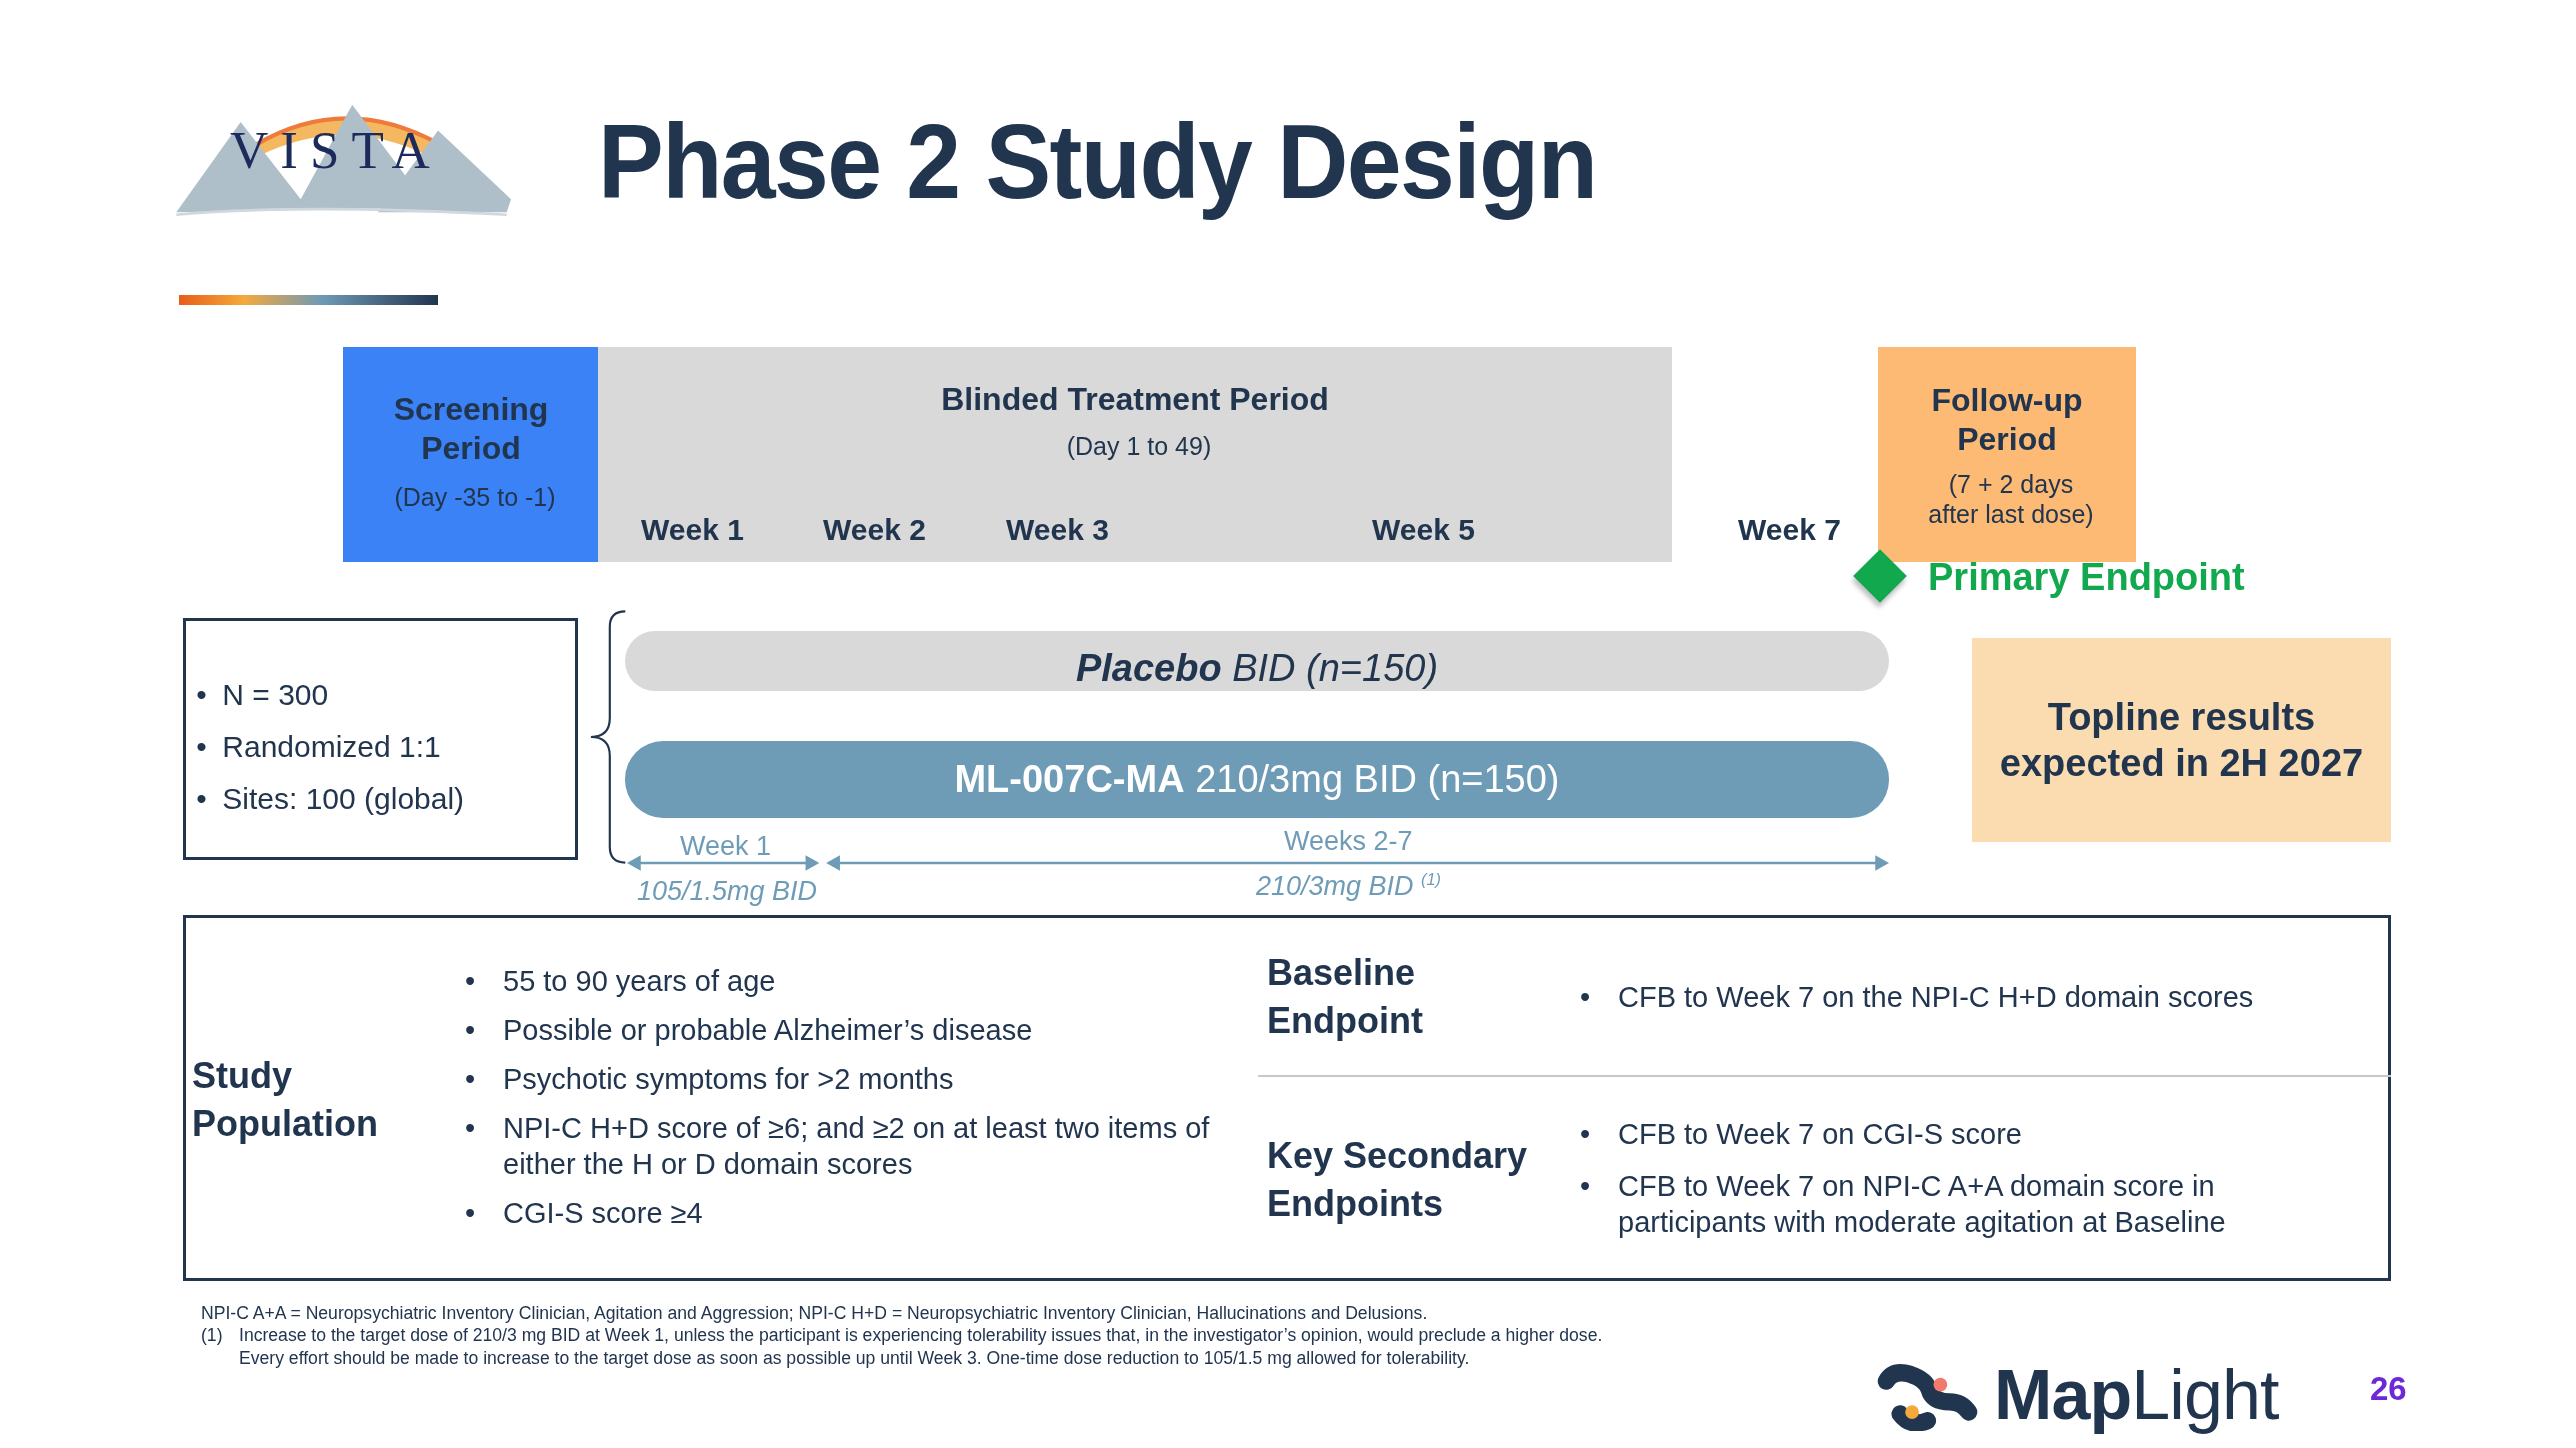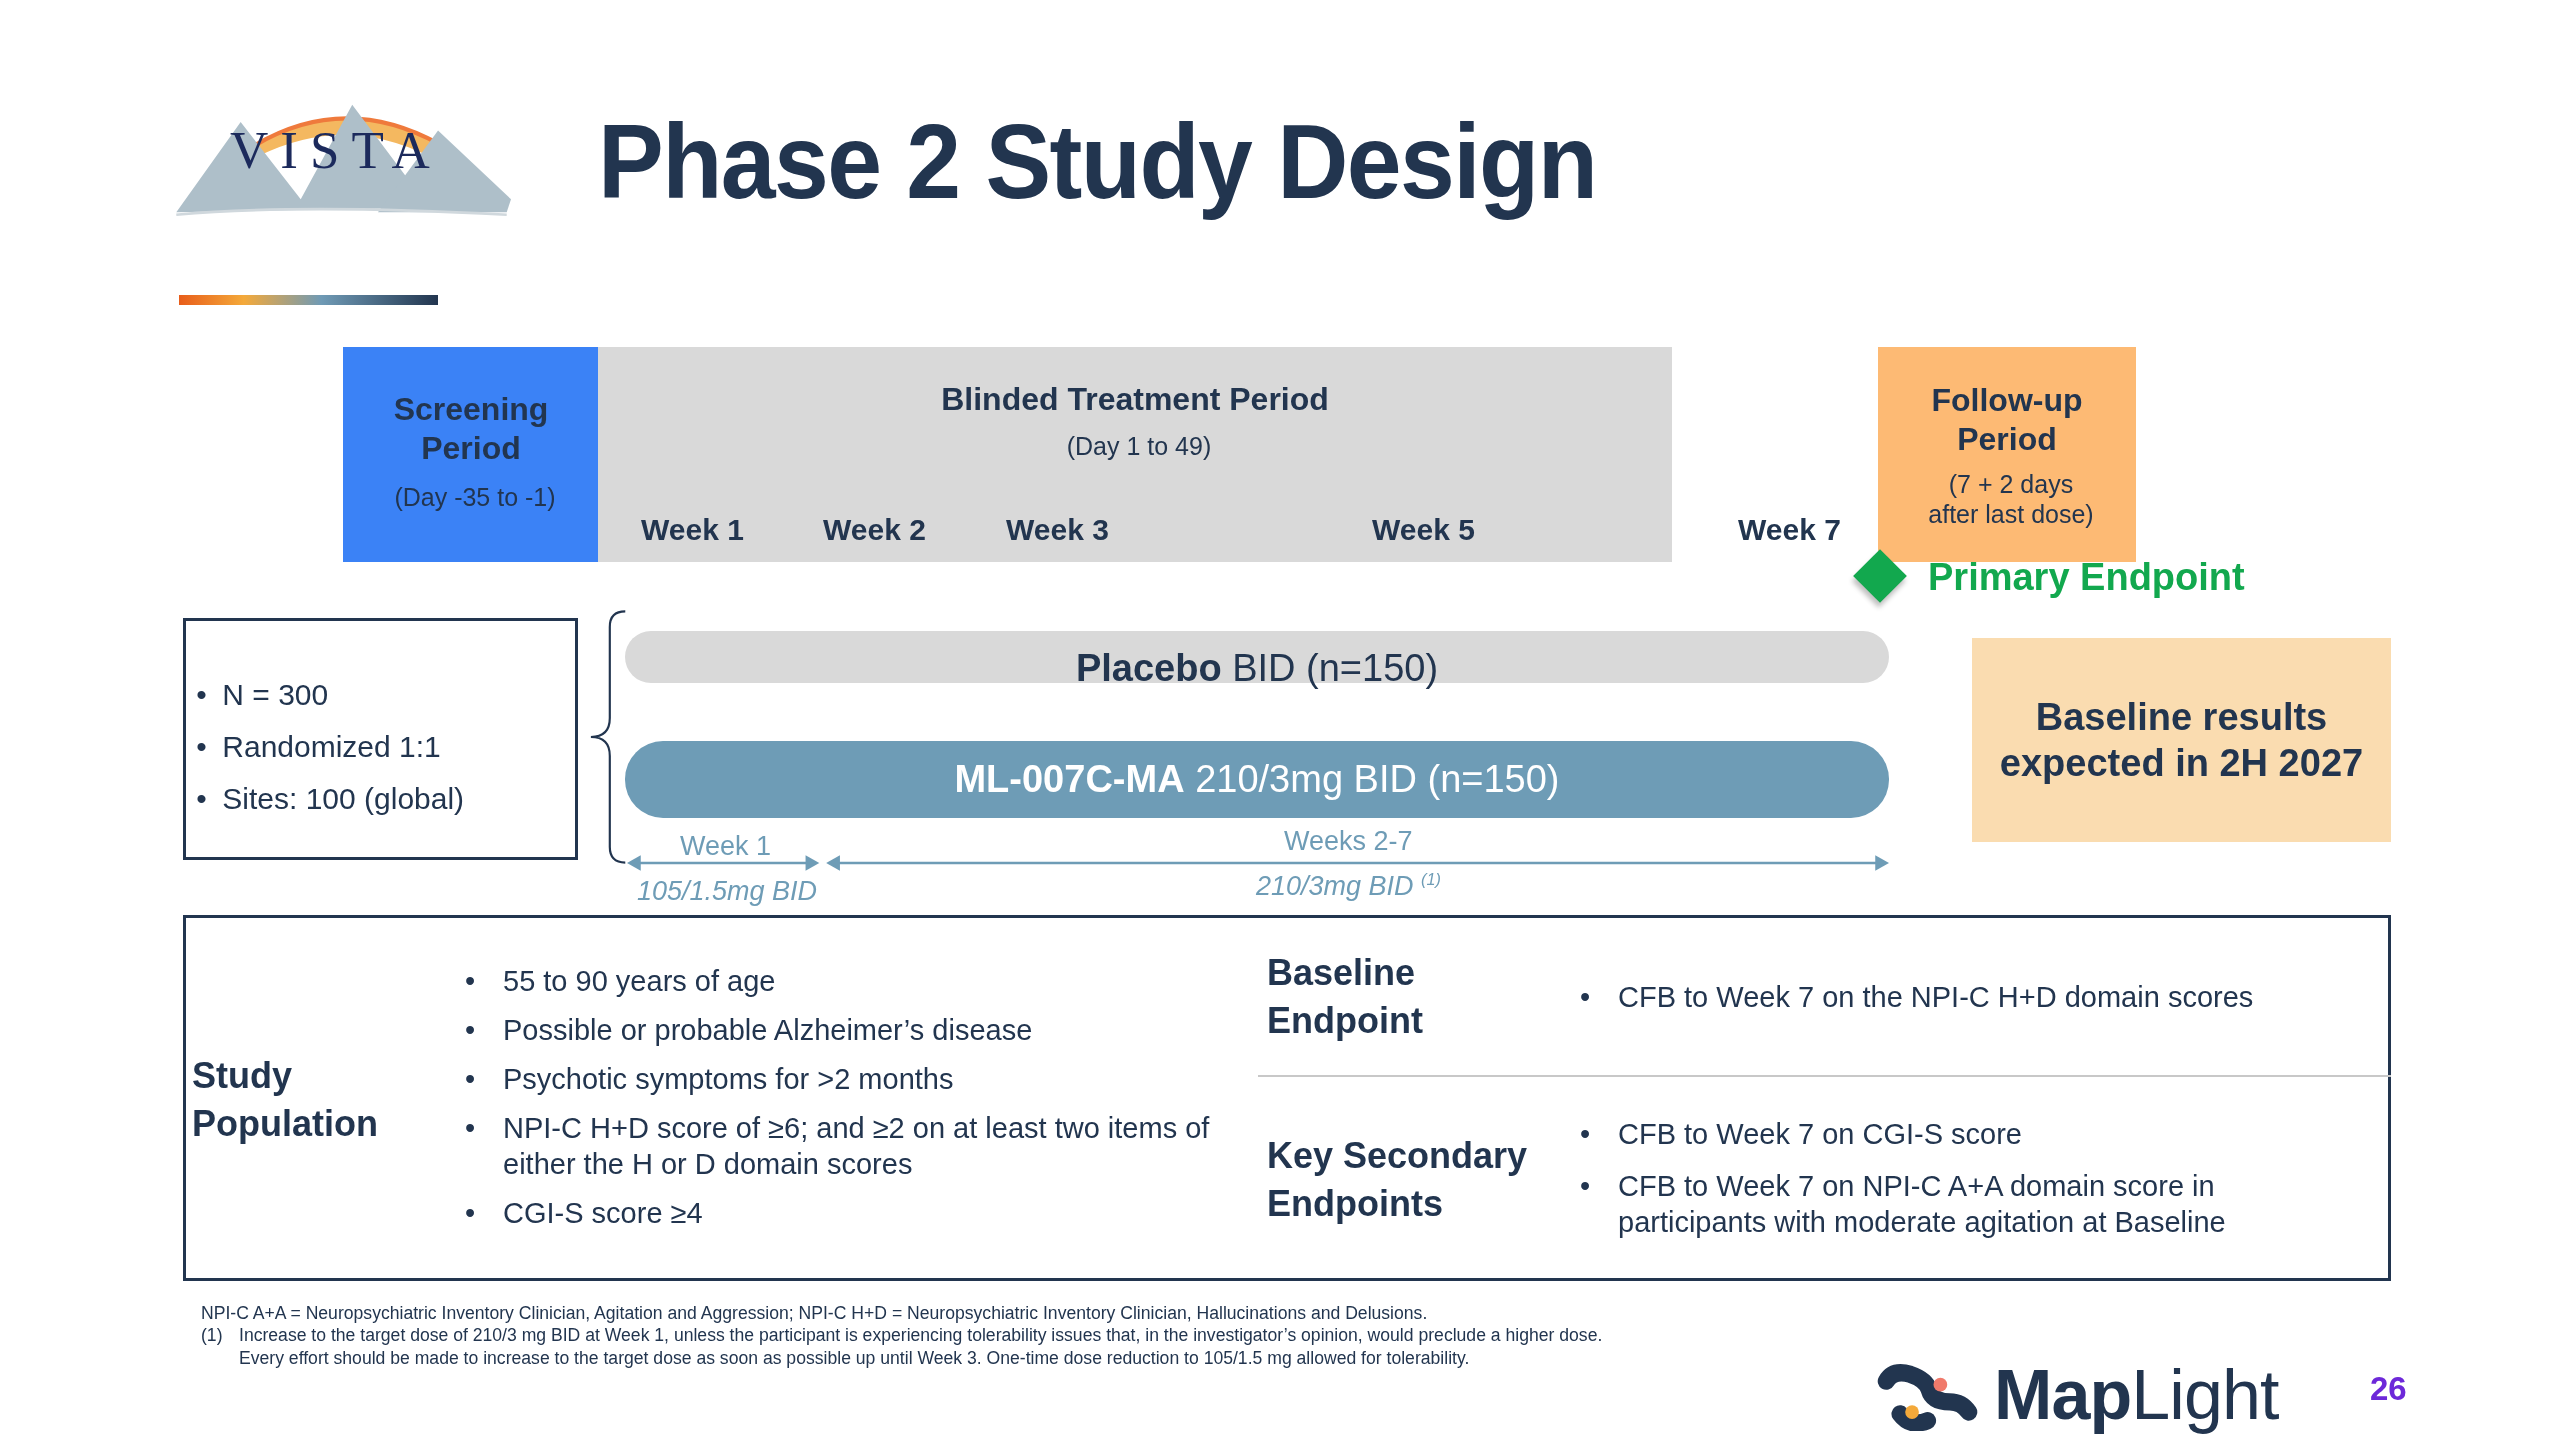--- a/index.html
+++ b/index.html
@@ -18,21 +18,21 @@
   .week { top:513px; font-size:30px; font-weight:bold; color:#22354f; white-space:nowrap; }
   .diamond { left:1861px; top:557px; width:38px; height:38px; background:#12a84e; transform:rotate(45deg);
              box-shadow:2.6px 4.3px 5.2px rgba(0,0,0,0.25); }
   .pe-label { left:1928px; top:556px; font-size:38px; font-weight:bold; color:#12a84e; white-space:nowrap; }
   .left-box { left:183px; top:618px; width:395px; height:242px; border:3.4px solid #22354f; box-sizing:border-box;
               padding:48px 0 0 10.3px; }
   .left-box .li { font-size:30px; line-height:52px; color:#22354f; white-space:nowrap; }
   .left-box .li::before { content:"•"; display:inline-block; width:26px; }
   .brace { left:584px; top:608px; width:43px; height:258px; }
   .arm { left:625px; width:1264px; border-radius:38px; text-align:center; font-size:38px; white-space:nowrap; }
-  .arm-placebo { top:631px; height:52px; line-height:74px; background:#d9d9d9; color:#22354f; }
+  .arm-placebo { top:631px; height:60px; line-height:74px; background:#d9d9d9; color:#22354f;font-style:italic; }
   .arm-drug { top:741px; height:77px; line-height:77px; background:#6e9cb6; color:#ffffff; }
   .arm b { font-weight:bold; }
   .dose-lbl { color:#6e9cb6; font-size:27px; white-space:nowrap; }
   .dose-it { color:#6e9cb6; font-size:27px; font-style:italic; white-space:nowrap; }
   .arrow-svg { left:627px; top:850px; width:1262px; height:26px; }
   .topline { left:1972px; top:638px; width:419px; height:204px; background:#fadcb0; display:flex;
              align-items:center; justify-content:center; text-align:center; font-size:38px; font-weight:bold;
              line-height:46px; color:#22354f; }
   .table { left:183px; top:915px; width:2208px; height:366px; border:3.4px solid #22354f; box-sizing:border-box; }
   .sec-title { font-size:36px; font-weight:bold; line-height:48px; color:#22354f; }
@@ -114,21 +114,21 @@
   <polygon points="1470,15 1454,6 1454,24" fill="#6e9cb6"></polygon>
 </svg>
 <div class="abs dose-it" style="left:637px;top:876px;">105/1.5mg BID</div>
 <div class="abs dose-it" style="left:1256px;top:870px;">
   <span>210/3mg BID</span>
   <sup style="font-size:16.3px;">(1)</sup>
 </div>
 
 <div class="abs topline">
   <div>
-    <div>Baseline results</div>
+    <div>Topline results</div>
     <div>expected in 2H 2027</div>
   </div>
 </div>
 
 <div class="abs table"></div>
 <div class="abs sec-title" style="left:192px;top:1052px;">
   <div>Study</div>
   <div>Population</div>
 </div>
 <div class="abs" style="left:465px;top:963px;width:756px;">

